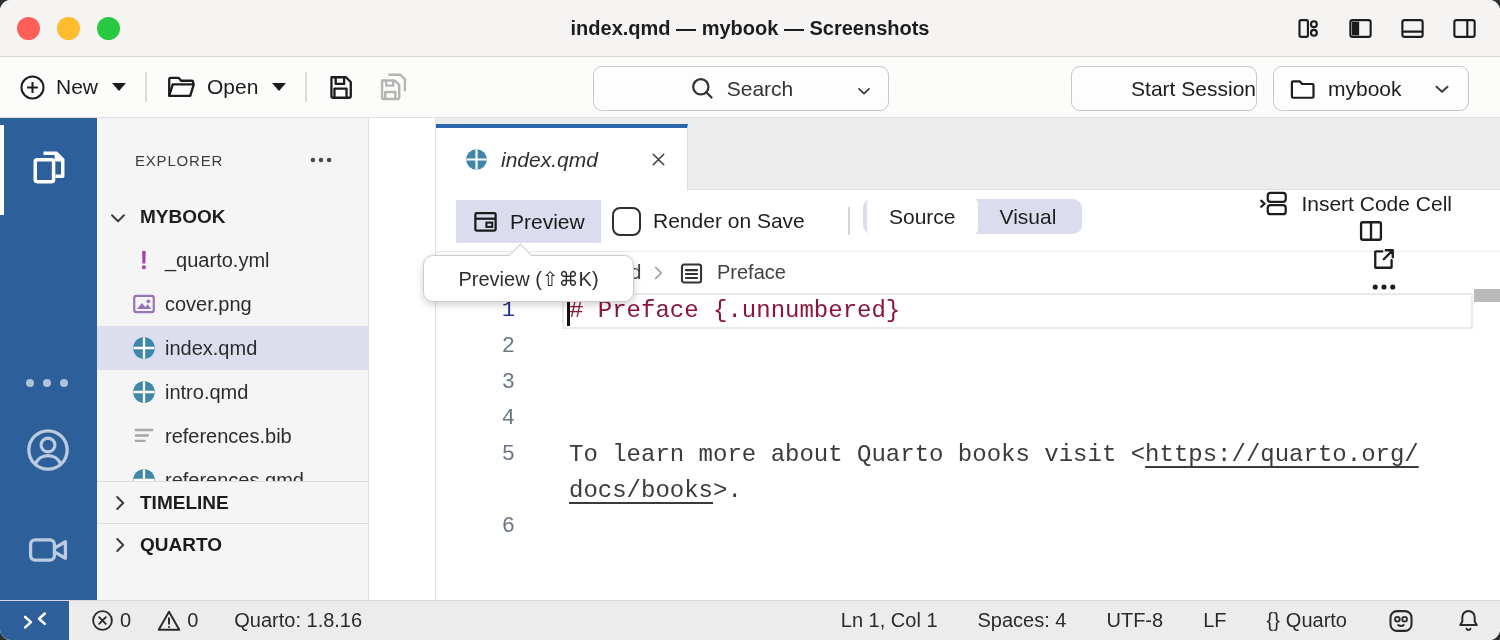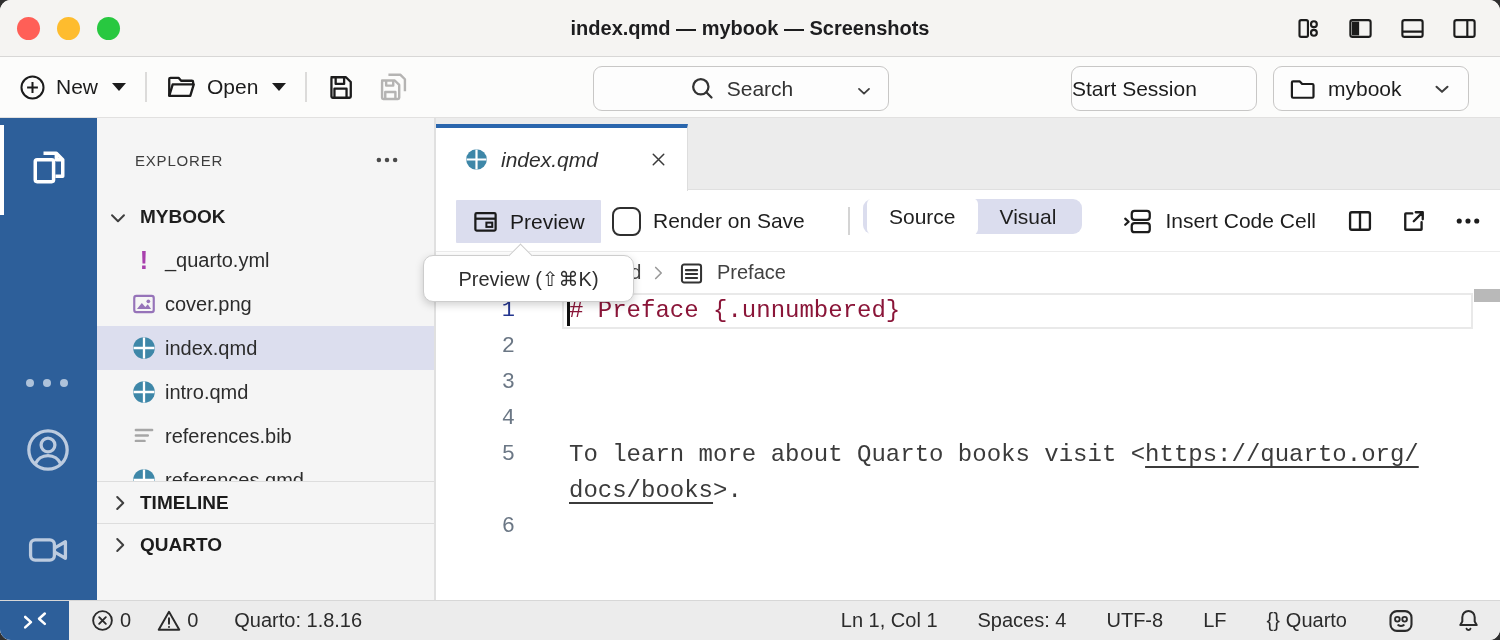--- a/index.html
+++ b/index.html
@@ -17,37 +17,37 @@
   .tb-icons { position: absolute; right: 22px; top: 0; height: 57px; display: flex; align-items: center; gap: 25px; color: #1c1c1c; }
 
   
   .toolbar { position: absolute; left: 0; top: 57px; width: 1500px; height: 61px; background: #fcfcfb; border-bottom: 1px solid #e2e1e0; }
   .tb-left { position: absolute; left: 19px; top: 0; height: 60px; display: flex; align-items: center; color: #1c1c1c; }
   .tool-btn { display: flex; align-items: center; gap: 10px; font-size: 21px; color: #1c1c1c; }
   .caret { width: 0; height: 0; border-left: 7px solid transparent; border-right: 7px solid transparent; border-top: 8px solid #1c1c1c; margin-left: 4px; }
   .vdiv { width: 2px; height: 30px; background: #dcdbda; margin: 0 19px; }
   .search-combo { position: absolute; left: 593px; top: 9px; width: 296px; height: 45px; border: 1.5px solid #c8c7c6; border-radius: 9px; background: #fdfdfd; display: flex; align-items: center; justify-content: center; gap: 11px; font-size: 21px; color: #333; }
   .search-combo .chev { position: absolute; right: 14px; top: 14px; }
-  .btn-outline { position: absolute; top: 9px; height: 45px; border: 1.5px solid #c8c7c6; border-radius: 9px; background: #fdfdfd; display: flex; align-items: center; justify-content: flex-start; font-size: 21px; color: #1c1c1c; }
+  .btn-outline { position: absolute; top: 9px; height: 45px; border: 1.5px solid #c8c7c6; border-radius: 9px; background: #fdfdfd; display: flex; align-items: center; justify-content: flex-end; font-size: 21px; color: #1c1c1c; }
   .start-session { left: 1071px; width: 186px; }
   .folder-btn { left: 1273px; width: 196px; justify-content: flex-start; padding: 0 15px; gap: 11px; }
   .folder-btn .chev { margin-left: auto; }
 
   
   .main { position: absolute; left: 0; top: 118px; width: 1500px; height: 482px; }
 
   .activitybar { position: absolute; left: 0; top: 0; width: 97px; height: 482px; background: #2d5f9a; }
   .ab-indicator { position: absolute; left: 0; top: 7px; width: 4px; height: 90px; background: #fff; }
   .ab-files { position: absolute; left: 27px; top: 27px; }
   .ab-dots { position: absolute; left: 26px; top: 261px; display: flex; gap: 9px; }
   .ab-dots span { width: 8px; height: 8px; border-radius: 50%; background: #aec2da; }
   .ab-person { position: absolute; left: 25px; top: 309px; }
   .ab-camera { position: absolute; left: 26px; top: 410px; }
 
-  .sidebar { position: absolute; left: 97px; top: 0; width: 338px; height: 482px; background: #f5f5f5; border-right: 1px solid #e0e0e0; overflow: hidden; }
+  .sidebar { position: absolute; left: 97px; top: 0; width: 272px; height: 482px; background: #f5f5f5; border-right: 1px solid #e0e0e0; overflow: hidden; }
   .exp-header { position: absolute; left: 0; right: 0; top: 24px; height: 36px; display: flex; align-items: center; padding: 0 34px 0 38px; }
   .exp-title { font-size: 15px; letter-spacing: 0.8px; color: #3d3d3d; }
   .exp-dots { margin-left: auto; color: #4a4a4a; }
   .root-row { position: absolute; left: 0; right: 0; top: 80px; height: 40px; }
   .root-chev { position: absolute; left: 10px; top: 9px; color: #3f3f3f; }
   .root-label { position: absolute; left: 43px; top: 8px; font-size: 19px; font-weight: bold; color: #1e1e1e; }
   .tree { position: absolute; left: 0; right: 0; top: 120px; height: 243px; overflow: hidden; }
   .tree-row { position: relative; height: 44px; display: flex; align-items: center; padding-left: 34px; }
   .tree-row.selected { background: #dcdeee; }
   .tree-icon { width: 26px; height: 26px; display: flex; align-items: center; justify-content: center; }
@@ -66,21 +66,21 @@
   .tab-close { margin-left: auto; color: #3a3a3a; }
 
   .edtoolbar { position: absolute; left: 0; right: 0; top: 72px; height: 62px; background: #fff; border-bottom: 1px solid #ececec; }
   .preview-btn { position: absolute; left: 20px; top: 10px; height: 43px; padding: 0 16px; background: #dbddee; border-radius: 1px; display: flex; align-items: center; gap: 11px; font-size: 21px; color: #1b1b1b; }
   .ros-check { position: absolute; left: 176px; top: 17px; width: 29px; height: 29px; border: 2.5px solid #2f2f2f; border-radius: 8px; background: #fff; }
   .ros-label { position: absolute; left: 217px; top: 0; height: 62px; display: flex; align-items: center; font-size: 21px; color: #1e1e1e; }
   .ed-div { position: absolute; left: 412px; top: 17px; width: 2px; height: 28px; background: #d4d4d4; }
   .segmented { position: absolute; left: 427px; top: 9px; height: 35px; background: #dbddee; border-radius: 9px; display: flex; align-items: center; padding: 4px; }
   .seg-item { height: 37px; border-radius: 6px; padding: 0 22px; display: flex; align-items: center; font-size: 21px; color: #1f1f1f; }
   .seg-item.active { background: #fff; }
-  .ed-right { position: absolute; right: 18px; top: 0; height: 62px; display: flex; align-items: center; color: #1d1d1d; }
+  .ed-right { position: absolute; right: 18px; top: 0; height: 62px; display: flex; align-items: center; color: #1d1d1d; flex-direction: column; }
   .insert-group { display: flex; align-items: center; gap: 11px; font-size: 21px; margin-right: 30px; }
   .ed-icon-btn { margin-left: 26px; color: #1d1d1d; }
 
   .breadcrumb { position: absolute; left: 0; right: 0; top: 134px; height: 43px; font-size: 20px; color: #424242; }
   .bc-file { position: absolute; left: 113px; top: 9px; }
   .bc-sep { position: absolute; left: 211px; top: 10px; color: #8a8a8a; }
   .bc-icon { position: absolute; left: 242px; top: 8px; color: #333; }
   .bc-section { position: absolute; left: 281px; top: 9px; }
 
   .code { position: absolute; left: 0; right: 0; top: 175px; bottom: 0; overflow: hidden; }

